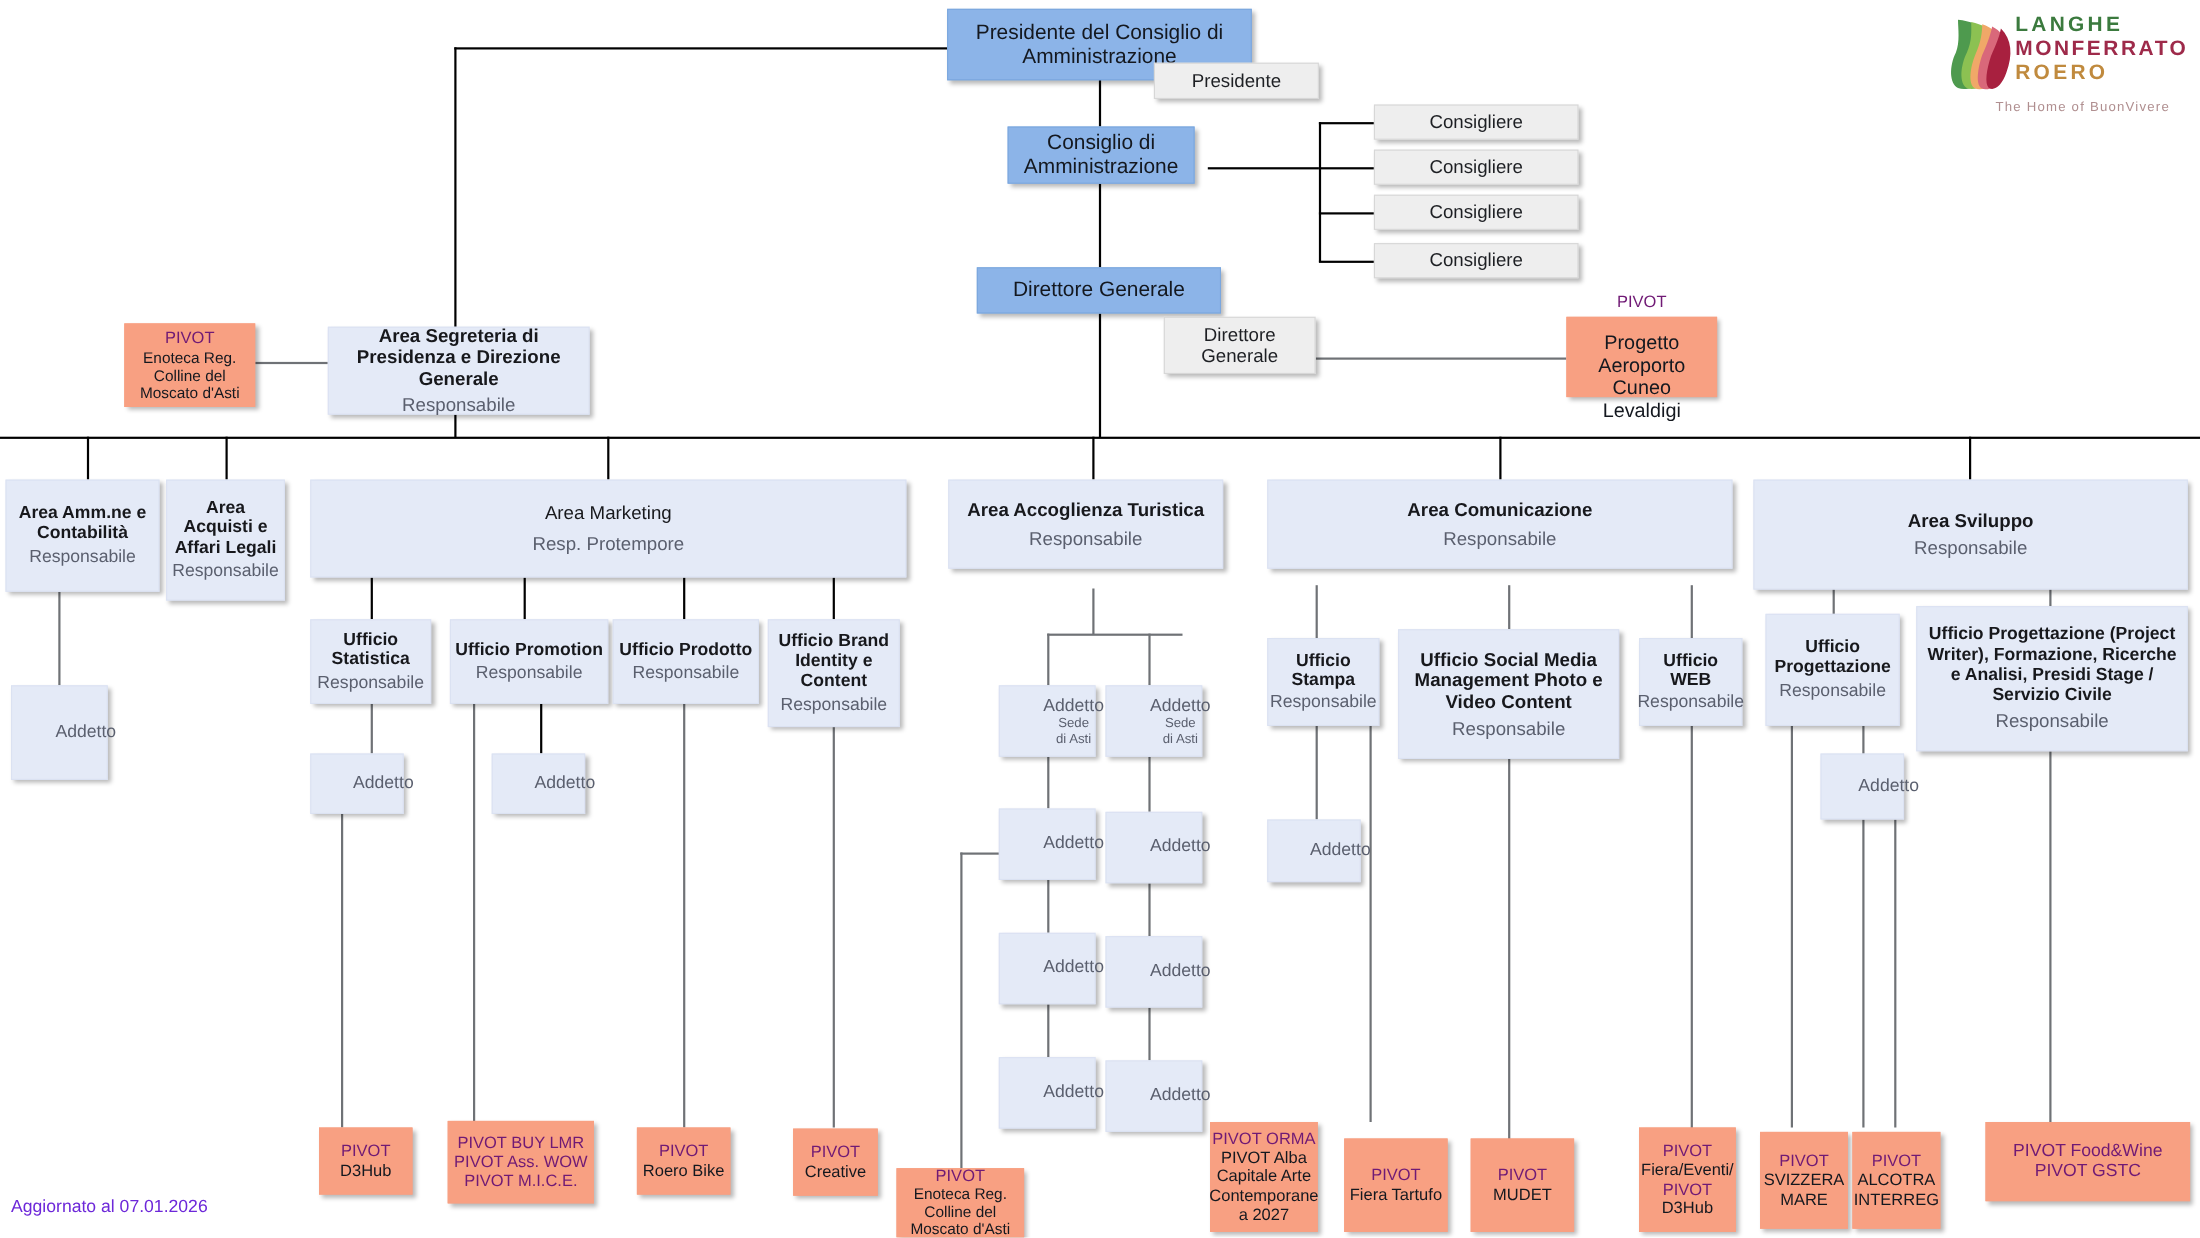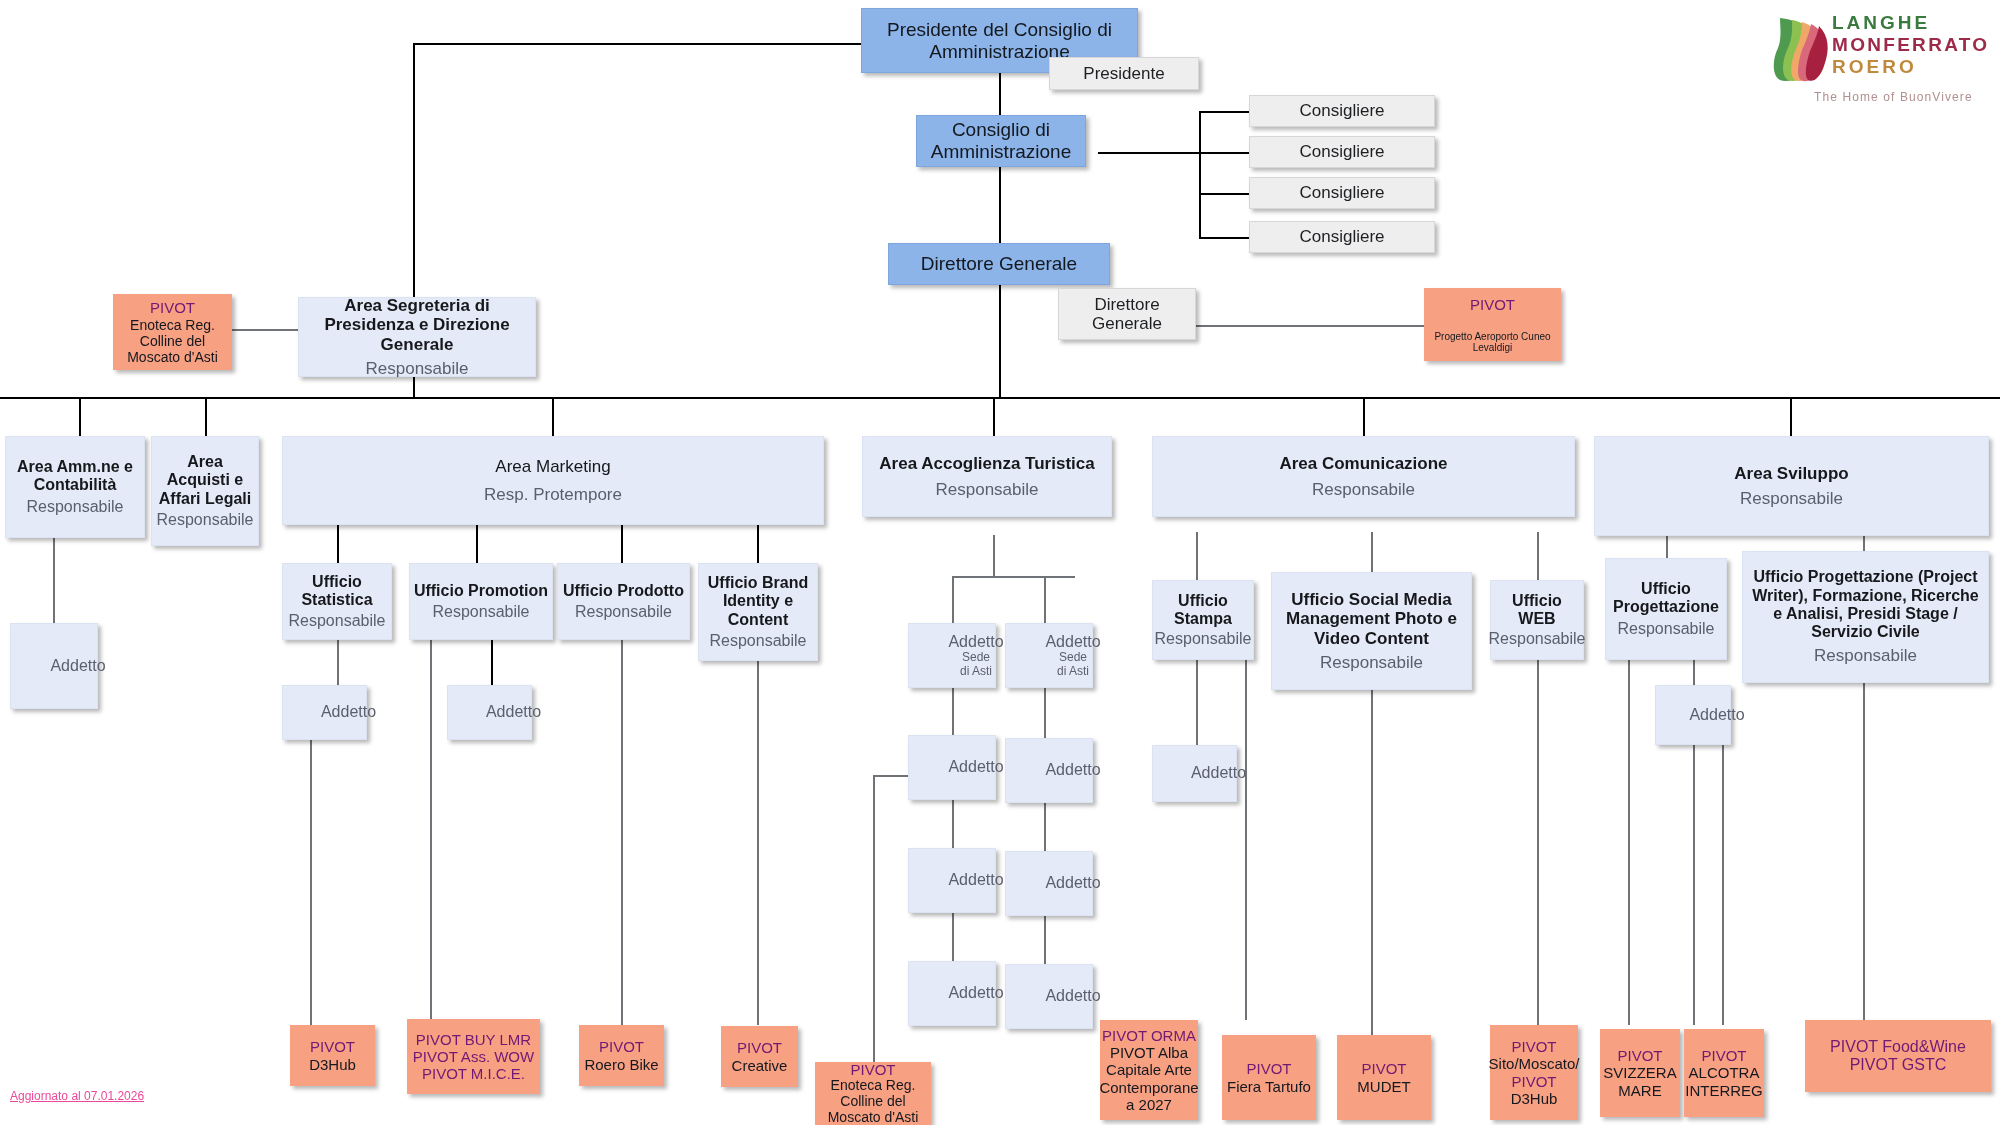--- a/index.html
+++ b/index.html
@@ -26,21 +26,21 @@
   .orange .t2{color:#14181f;}
 
   
   .ln{position:absolute;background:#000;}
   .lnv{width:2px;}
   .lnh{height:2px;}
   .gl{position:absolute;background:#6f7276;}
   .glv{width:2px;}
   .glh{height:2px;}
 
-  .footer{position:absolute;font-size:12px;color:#ec4899;text-decoration:underline;}
+  .footer{position:absolute;font-size:16px;color:#6d28d9;}
 
   
   #logo{position:absolute;left:1770px;top:6px;width:225px;height:105px;}
   #logo .lgtxt{position:absolute;left:62px;top:6px;}
   #logo .l1{font-size:19px;letter-spacing:3.0px;color:#3b7a3e;font-weight:bold;}
   #logo .l2{font-size:19px;letter-spacing:2.3px;color:#9e2a4a;font-weight:bold;}
   #logo .l3{font-size:19px;letter-spacing:3.0px;color:#c08a3e;font-weight:bold;}
   #logo .tag{position:absolute;left:44px;top:84px;font-size:12px;letter-spacing:1.1px;color:#b08f90;}
 </style>
 </head>
@@ -187,21 +187,21 @@
     <div class="t2" style="font-size:14px;margin-top:2px;">Enoteca Reg. Colline del Moscato d'Asti</div>
   </div>
 
   <div class="node lav" style="left:298px;top:297px;width:238px;height:80px;padding:19px;">
     <div class="t1" style="font-size:17px;">Area Segreteria di Presidenza e Direzione Generale</div>
     <div class="t2" style="font-size:17px;margin-top:5px;">Responsabile</div>
   </div>
 
   <div class="node orange" style="left:1424px;top:288px;width:137px;height:73px;padding:4px;">
     <div class="t1" style="font-size:15px;">PIVOT</div>
-    <div class="t2" style="font-size:10px;margin-top:18px;">Progetto Aeroporto Cuneo Levaldigi</div>
+    <div class="t2" style="font-size:18px;margin-top:18px;">Progetto Aeroporto Cuneo Levaldigi</div>
   </div>
 
   <div class="node lav" style="left:5px;top:436px;width:140px;height:102px;padding:3px;">
     <div class="t1" style="font-size:16px;">Area Amm.ne e Contabilità</div>
     <div class="t2" style="font-size:16px;margin-top:3px;">Responsabile</div>
   </div>
   <div class="node lav" style="left:10px;top:623px;width:88px;height:86px;">
     <div class="t2" style="font-size:16px;">Addetto</div>
   </div>
 
@@ -337,21 +337,21 @@
   <div class="node orange" style="left:1222px;top:1035px;width:94px;height:85px;">
     <div class="t1" style="font-size:15px;">PIVOT</div>
     <div class="t2" style="font-size:15px;">Fiera Tartufo</div>
   </div>
   <div class="node orange" style="left:1337px;top:1035px;width:94px;height:85px;">
     <div class="t1" style="font-size:15px;">PIVOT</div>
     <div class="t2" style="font-size:15px;">MUDET</div>
   </div>
   <div class="node orange" style="left:1490px;top:1025px;width:88px;height:95px;">
     <div class="t1" style="font-size:15px;">PIVOT</div>
-    <div class="t2" style="font-size:15px;">Sito/Moscato/</div>
+    <div class="t2" style="font-size:15px;">Fiera/Eventi/</div>
     <div class="t1" style="font-size:15px;">PIVOT</div>
     <div class="t2" style="font-size:15px;">D3Hub</div>
   </div>
   <div class="node orange" style="left:1600px;top:1029px;width:80px;height:88px;">
     <div class="t1" style="font-size:15px;">PIVOT</div>
     <div class="t2" style="font-size:15px;">SVIZZERA</div>
     <div class="t2" style="font-size:15px;">MARE</div>
   </div>
   <div class="node orange" style="left:1684px;top:1029px;width:80px;height:88px;">
     <div class="t1" style="font-size:15px;">PIVOT</div>

